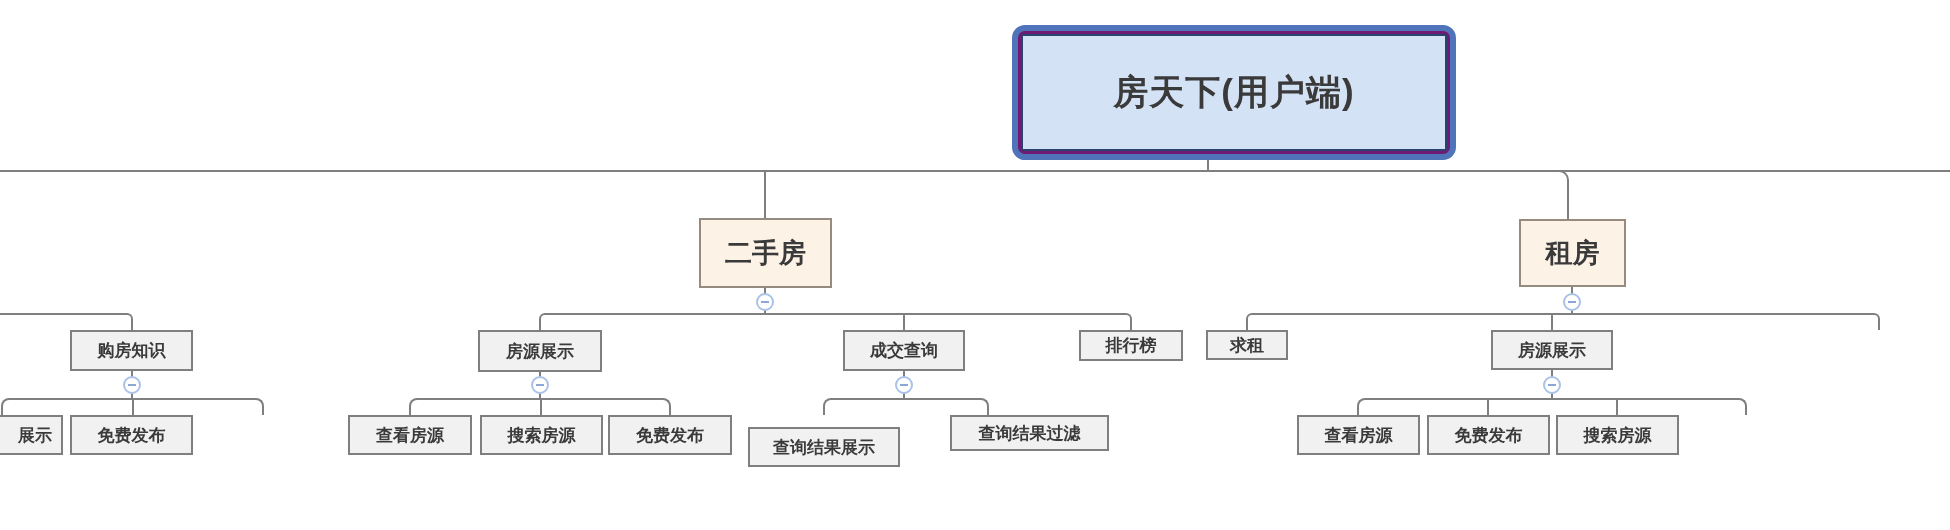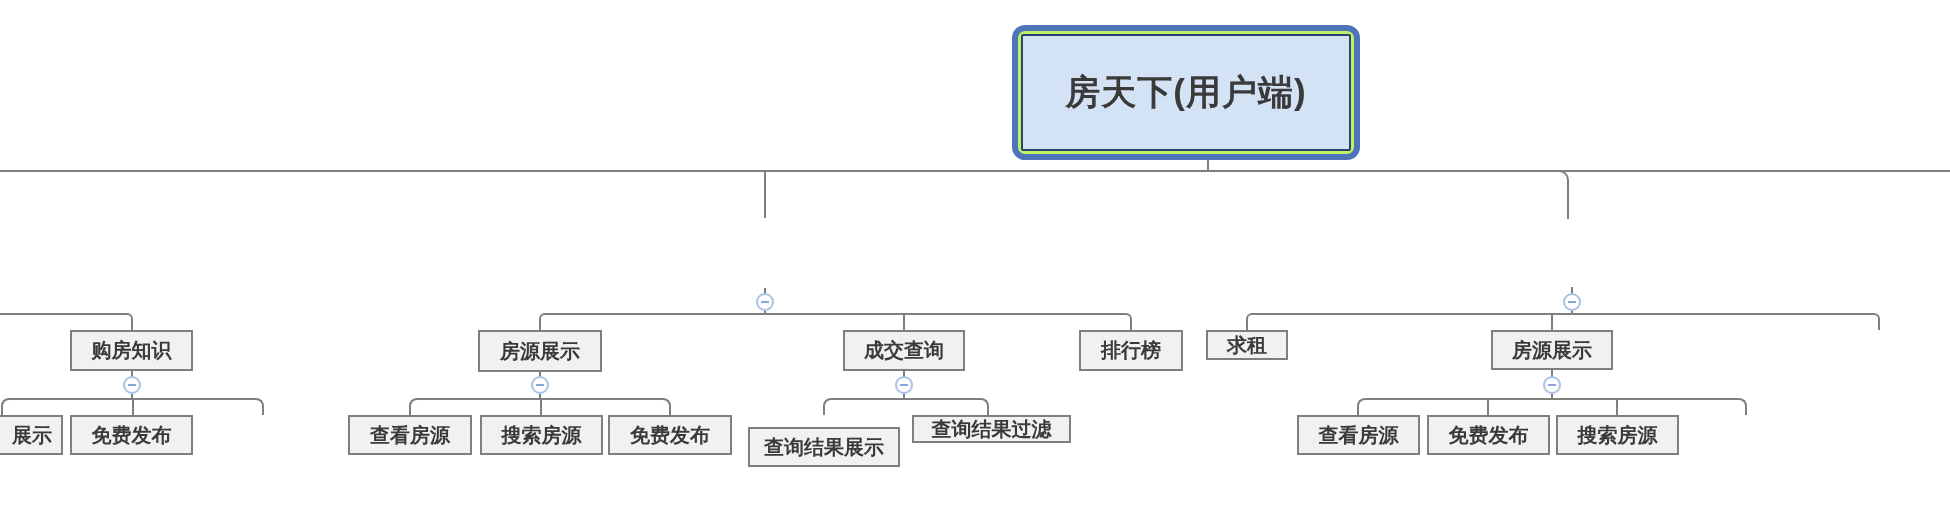--- a/index.html
+++ b/index.html
@@ -18,24 +18,24 @@
           border-radius:8px 8px 0 0; z-index:1; }
   .rail3 { border-radius:6px 6px 0 0; }
   .railr { position:absolute; border-top:2px solid #7f7f7f; border-right:2px solid #7f7f7f;
            border-radius:0 6px 0 0; z-index:1; }
   .elbow { position:absolute; border-top:2px solid #7f7f7f; border-right:2px solid #7f7f7f;
            border-radius:0 10px 0 0; z-index:1; }
   
   .node { position:absolute; display:flex; align-items:center; justify-content:center;
           color:#3a3a3a; z-index:2; white-space:nowrap; }
   .l2 { background:#fdf2e6; border:2px solid #968b7e; font-size:27px; font-weight:600; }
-  .l3, .l4 { background:#f1f1f1; border:2px solid #7f7f7f; font-size:20px; font-weight:600; }
+  .l3, .l4 { background:#f1f1f1; border:2px solid #7f7f7f; font-size:17px; font-weight:600; }
   .clip-left { justify-content:flex-end; padding-right:9px; }
-  .root-outer { position:absolute; left:1012px; top:25px; width:348px; height:135px;
-                border:6px solid #4f74ba; border-radius:13px; background:#bef264;
+  .root-outer { position:absolute; left:1012px; top:25px; width:444px; height:135px;
+                border:6px solid #4f74ba; border-radius:13px; background:#701a75;
                 padding:3px; display:flex; z-index:2; }
   .root-inner { flex:1; border:2px solid #2a4470; background:#d4e2f6; border-radius:2px;
                 display:flex; align-items:center; justify-content:center;
                 font-size:35px; font-weight:700; color:#3a3a3a; letter-spacing:1px; }
   
   .collapse { position:absolute; width:18px; height:18px; border:2px solid #aac2e8;
               border-radius:50%; background:#ffffff; display:flex; align-items:center;
               justify-content:center; z-index:3; cursor:pointer; }
   .collapse .bar { width:8px; height:2px; background:#8ba7d7; }
 </style>
@@ -71,31 +71,37 @@
 
   <div class="lv" style="left:1551px;top:370px;height:28px"></div>
   <div class="rail" style="left:1357px;top:398px;width:390px;height:17px"></div>
   <div class="lv" style="left:1487px;top:398px;height:17px"></div>
   <div class="lv" style="left:1616px;top:398px;height:17px"></div>
 
   <div class="root-outer">
     <div class="root-inner">房天下(用户端)</div>
   </div>
 
+  <div class="node l2" style="left:699px;top:218px;width:133px;height:70px">
+    <span>二手房</span>
+  </div>
+  <div class="node l2" style="left:1519px;top:219px;width:107px;height:68px">
+    <span>租房</span>
+  </div>
 
   <div class="node l3" style="left:70px;top:330px;width:123px;height:41px">
     <span>购房知识</span>
   </div>
   <div class="node l3" style="left:478px;top:330px;width:124px;height:42px">
     <span>房源展示</span>
   </div>
   <div class="node l3" style="left:843px;top:330px;width:122px;height:41px">
     <span>成交查询</span>
   </div>
-  <div class="node l3" style="left:1079px;top:330px;width:104px;height:41px">
+  <div class="node l3" style="left:1079px;top:330px;width:104px;height:31px">
     <span>排行榜</span>
   </div>
   <div class="node l3" style="left:1206px;top:330px;width:82px;height:30px">
     <span>求租</span>
   </div>
   <div class="node l3" style="left:1491px;top:330px;width:122px;height:40px">
     <span>房源展示</span>
   </div>
 
   <div class="node l4 clip-left" style="left:-59px;top:415px;width:122px;height:40px">
@@ -109,21 +115,21 @@
   </div>
   <div class="node l4" style="left:480px;top:415px;width:123px;height:40px">
     <span>搜索房源</span>
   </div>
   <div class="node l4" style="left:608px;top:415px;width:124px;height:40px">
     <span>免费发布</span>
   </div>
   <div class="node l4" style="left:748px;top:427px;width:152px;height:40px">
     <span>查询结果展示</span>
   </div>
-  <div class="node l4" style="left:912px;top:415px;width:159px;height:28px">
+  <div class="node l4" style="left:950px;top:415px;width:159px;height:36px">
     <span>查询结果过滤</span>
   </div>
   <div class="node l4" style="left:1297px;top:415px;width:123px;height:40px">
     <span>查看房源</span>
   </div>
   <div class="node l4" style="left:1427px;top:415px;width:123px;height:40px">
     <span>免费发布</span>
   </div>
   <div class="node l4" style="left:1556px;top:415px;width:123px;height:40px">
     <span>搜索房源</span>

